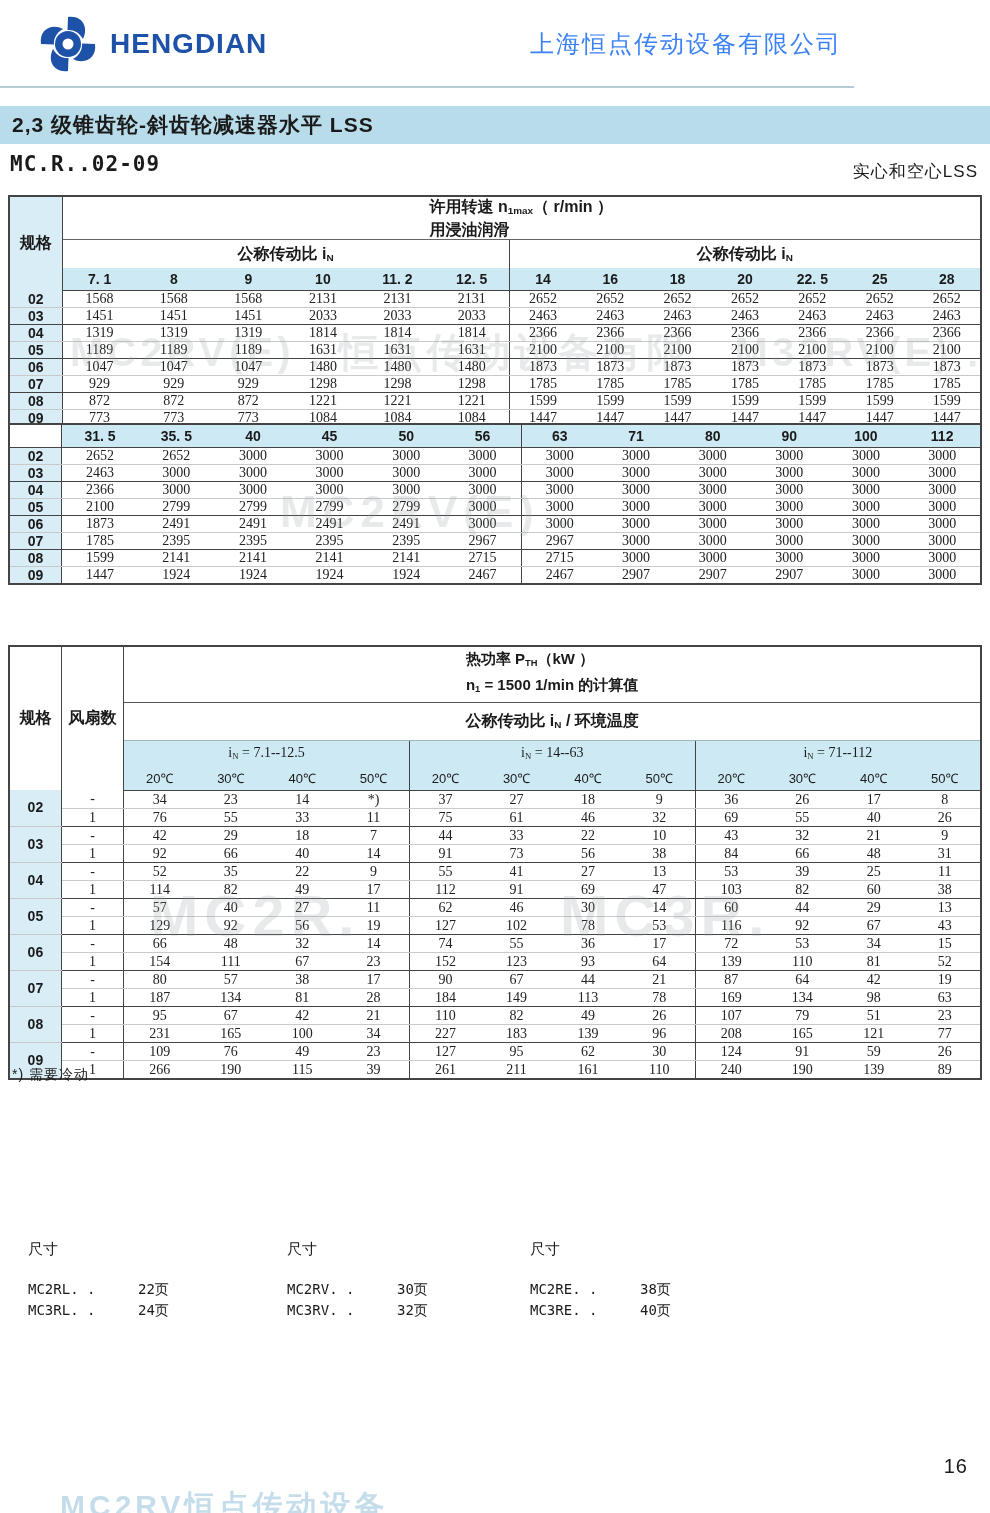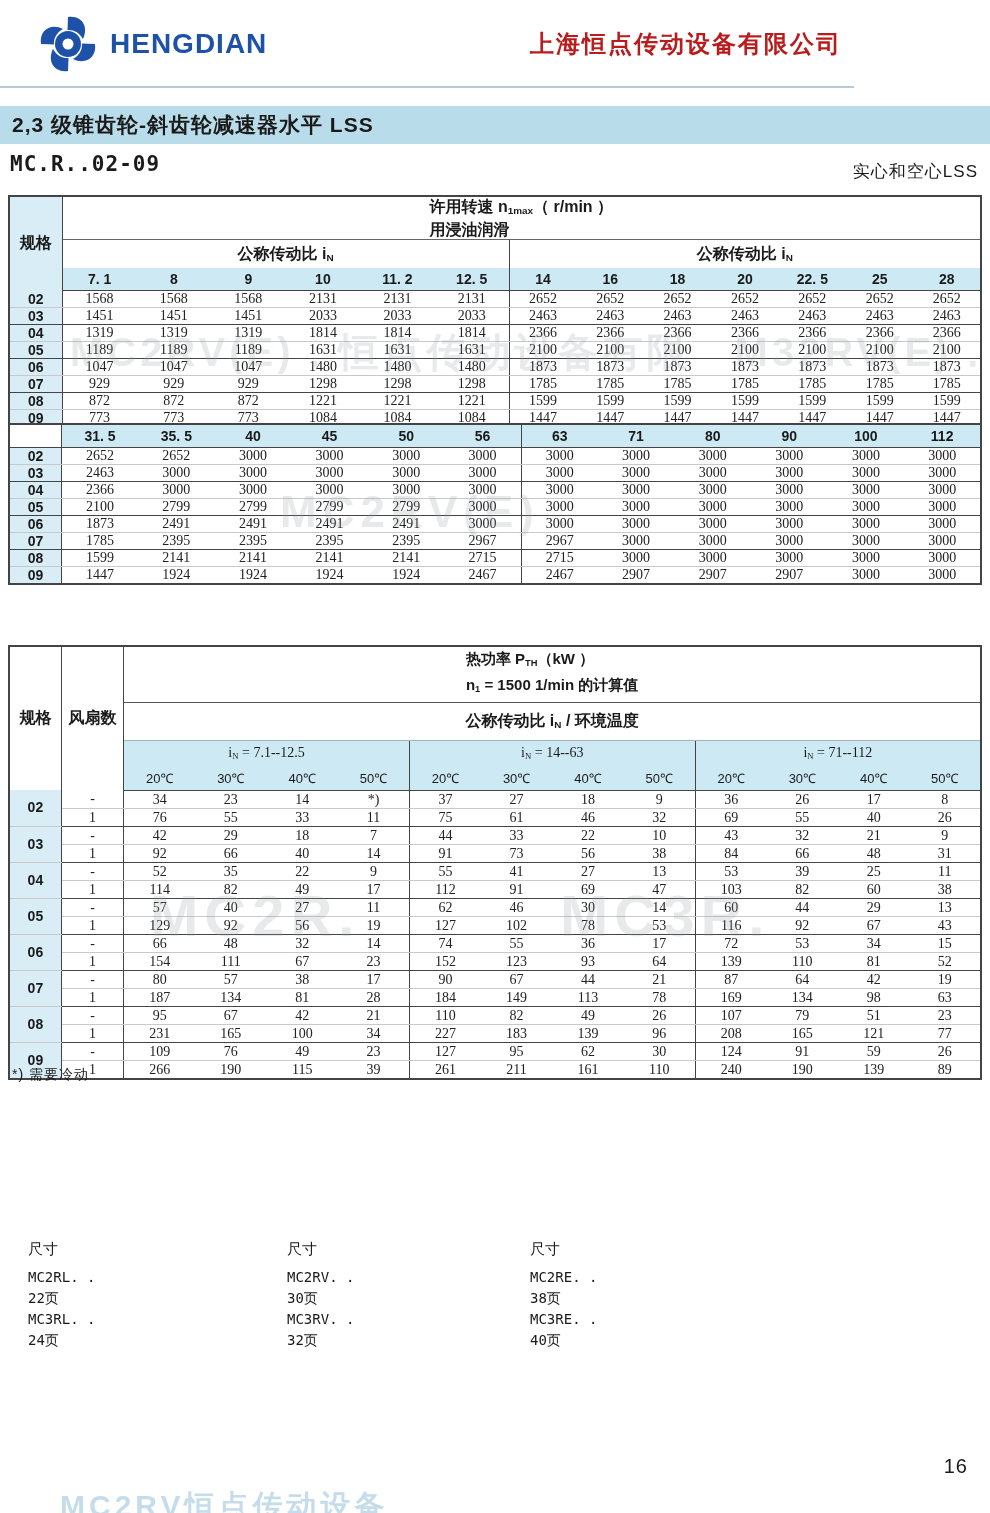--- a/index.html
+++ b/index.html
@@ -4,21 +4,21 @@
 <style>
   *{margin:0;padding:0;box-sizing:border-box;}
   html,body{background:#fff;}
   body{width:990px;height:1513px;position:relative;overflow:hidden;
        font-family:"Liberation Sans",sans-serif;color:#1a1a1a;}
 
   
   .header{position:absolute;top:0;left:0;width:854px;height:88px;border-bottom:2px solid #b5cbd6;background:#fff;}
   .logo{position:absolute;left:36px;top:12px;width:64px;height:64px;}
   .logo-text{position:absolute;left:110px;top:28px;font-size:28px;font-weight:bold;color:#1d52a8;letter-spacing:1px;}
-  .company{position:absolute;right:12px;top:28px;font-size:24px;font-weight:bold;color:#b91c1c;letter-spacing:2px;}
+  .company{position:absolute;right:12px;top:28px;font-size:24px;font-weight:normal;color:#3b82f6;letter-spacing:2px;}
 
   .title-band{position:absolute;top:106px;left:0;width:990px;height:38px;background:#b9dcea;
               font-size:21px;font-weight:bold;line-height:38px;padding-left:12px;letter-spacing:1px;}
   .model-code{position:absolute;top:152px;left:10px;font-family:"DejaVu Sans Mono",monospace;
               font-size:21px;font-weight:bold;letter-spacing:1px;}
   .right-note{position:absolute;top:160px;right:12px;font-size:17px;letter-spacing:1px;}
 
   
   table{border-collapse:collapse;table-layout:fixed;position:absolute;left:8px;width:974px;
         border:2px solid #444;}
@@ -55,22 +55,22 @@
                   font-family:"Liberation Serif",serif;}
   #table3 .temp{background:#cdeaf4;font-weight:normal;font-size:13px;height:22px;line-height:22px;}
   #table3 tbody td{height:17px;line-height:17px;}
   .fan-cell{font-family:"Liberation Serif",serif;font-size:14px;}
 
   
   .footnote{position:absolute;top:1066px;left:12px;font-size:14px;letter-spacing:1px;}
   .dims{position:absolute;top:1240px;left:0;width:990px;height:70px;}
   .dim-col{position:absolute;top:0;width:230px;}
   .dim-col.c1{left:28px;}.dim-col.c2{left:287px;}.dim-col.c3{left:530px;}
-  .dim-title{font-size:15px;margin-bottom:8px;}
-  .dim-row{display:flex;font-family:"DejaVu Sans Mono",monospace;font-size:14px;line-height:21px;flex-direction:column;}
+  .dim-title{font-size:15px;margin-bottom:20px;}
+  .dim-row{display:flex;font-family:"DejaVu Sans Mono",monospace;font-size:14px;line-height:21px;}
   .dim-code{width:110px;text-align:left;}
   .page-number{position:absolute;top:1455px;right:22px;font-size:20px;letter-spacing:1px;}
 
   
   .wm{position:absolute;font-weight:bold;color:#9aa0a6;opacity:0.22;white-space:nowrap;pointer-events:none;}
   .wm1{top:325px;left:70px;font-size:40px;letter-spacing:4px;}
   .wm2{top:483px;left:280px;font-size:44px;letter-spacing:6px;}
   .wm3{top:882px;left:150px;font-size:58px;letter-spacing:6px;}
   .wm4{top:882px;left:560px;font-size:58px;letter-spacing:6px;}
   .wm5{top:1486px;left:60px;font-size:30px;color:#7fb6d4;opacity:0.45;letter-spacing:4px;}

